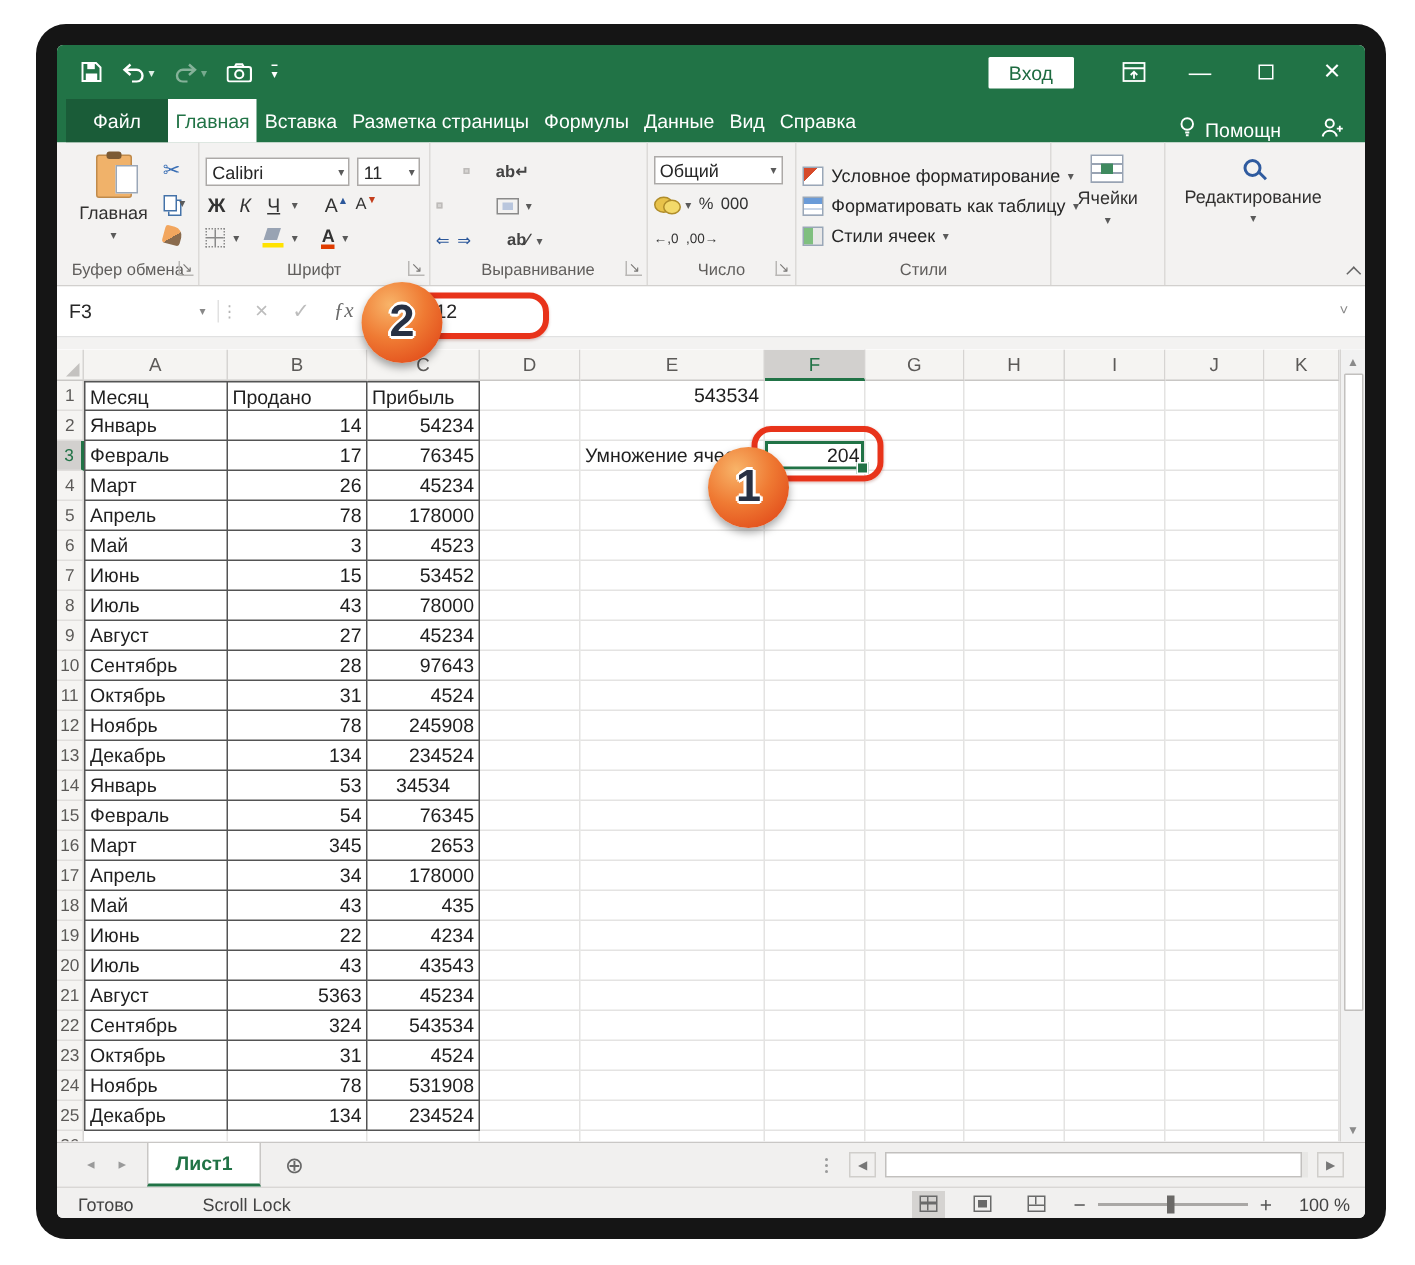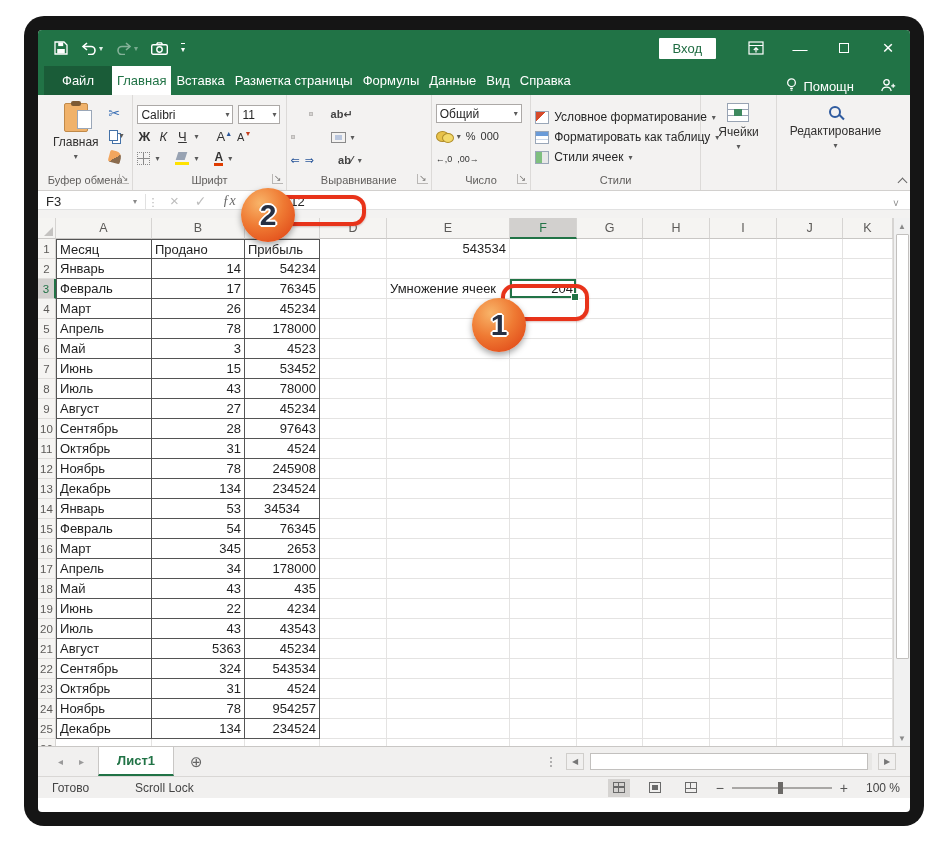--- a/index.html
+++ b/index.html
@@ -72,21 +72,21 @@
   .ic-ft { width:14px; height:13px; border:1px solid #9aa7b8; background:linear-gradient(#6a9bd8,#6a9bd8) 0 0/100% 4px no-repeat,repeating-linear-gradient(#fff 0 3px,#c9d6e8 3px 4px); }
   .ic-cs { width:14px; height:13px; border:1px solid #9aa7b8; background:linear-gradient(90deg,#7fbf7f 0 50%,#e8e8e8 50%); }
   .tbl-ic { width:22px; height:19px; border:1px solid #98a3b3; background:repeating-linear-gradient(0deg,#fff 0 5px,#98a3b3 5px 6px),#fff; position:relative; }
   .tbl-ic::after { content:''; position:absolute; left:6px; top:5px; width:8px; height:7px; background:#3f8a5f; }
   .mag-ic { width:12px; height:12px; border:2px solid #2f5b9f; border-radius:50%; position:relative; margin:3px; }
   .mag-ic::after { content:''; position:absolute; width:7px; height:2px; background:#2f5b9f; transform:rotate(45deg); right:-6px; bottom:-2px; }
   .chev-col { width:16px; display:flex; align-items:flex-end; justify-content:center; padding-bottom:4px; }
   .chev-up { width:7px; height:7px; border-left:1.6px solid #666; border-top:1.6px solid #666; transform:rotate(45deg); }
 
   
-  .fbar { height:19px; background:#fff; border-bottom:1px solid #e1e1e1; display:flex; align-items:flex-end; position:relative; }
+  .fbar { height:34px; background:#fff; border-bottom:1px solid #e1e1e1; display:flex; align-items:center; position:relative; }
   .namebox { width:108px; display:flex; align-items:center; padding:0 8px; font-size:13px; color:#262626; border-right:1px solid #e1e1e1; }
   .namebox .dd { margin-left:auto; color:#888; }
   .fdots { width:14px; display:flex; align-items:center; justify-content:center; color:#b5b5b5; font-size:11px; letter-spacing:0; }
   .fbtns { display:flex; align-items:center; gap:16px; padding:0 10px; }
   .fx-x { color:#bdbdbd; font-size:15px; }
   .fx-v { color:#bdbdbd; font-size:14px; }
   .fx-f { color:#6a6a6a; font-size:14px; font-style:italic; font-family:"Liberation Serif","DejaVu Serif",serif; }
   .fexpr { flex:1; display:flex; align-items:center; font-size:13px; color:#262626; padding-left:16px; }
   .fchev { width:28px; display:flex; align-items:center; justify-content:center; color:#888; font-size:10px; }
   .gapstrip { height:8px; background:#f3f2f1; }
@@ -747,21 +747,21 @@
               <div class="cell" style="width: 66px;"></div>
               <div class="cell" style="width: 67px;"></div>
               <div class="cell" style="width: 67px;"></div>
               <div class="cell" style="width: 66px;"></div>
               <div class="cell" style="width: 50px;"></div>
             </div>
             <div class="grow">
               <div class="rh">24</div>
               <div class="cell t tl" style="width: 96px;">Ноябрь</div>
               <div class="cell t num" style="width: 93px;">78</div>
-              <div class="cell t num" style="width: 75px;">954257</div>
+              <div class="cell t num" style="width: 75px;">531908</div>
               <div class="cell" style="width: 67px;"></div>
               <div class="cell" style="width: 123px;"></div>
               <div class="cell" style="width: 67px;"></div>
               <div class="cell" style="width: 66px;"></div>
               <div class="cell" style="width: 67px;"></div>
               <div class="cell" style="width: 67px;"></div>
               <div class="cell" style="width: 66px;"></div>
               <div class="cell" style="width: 50px;"></div>
             </div>
             <div class="grow">

